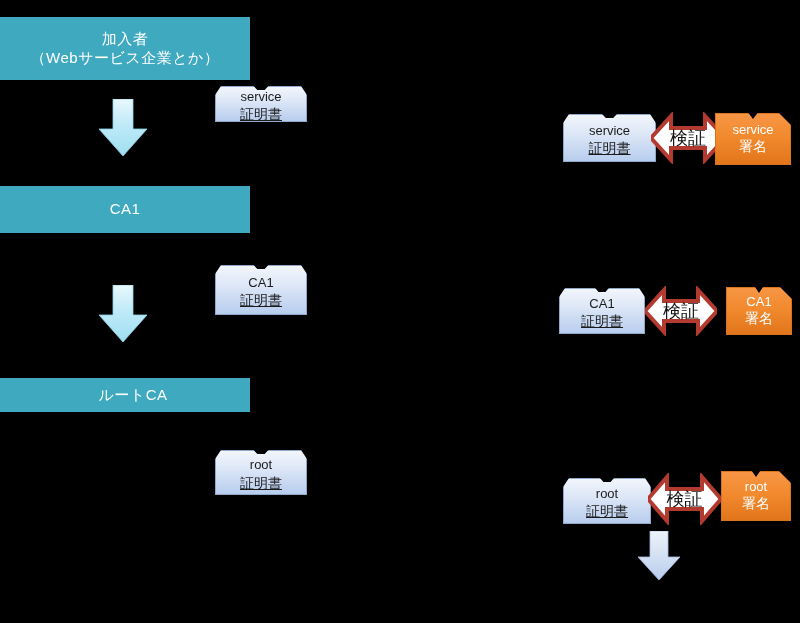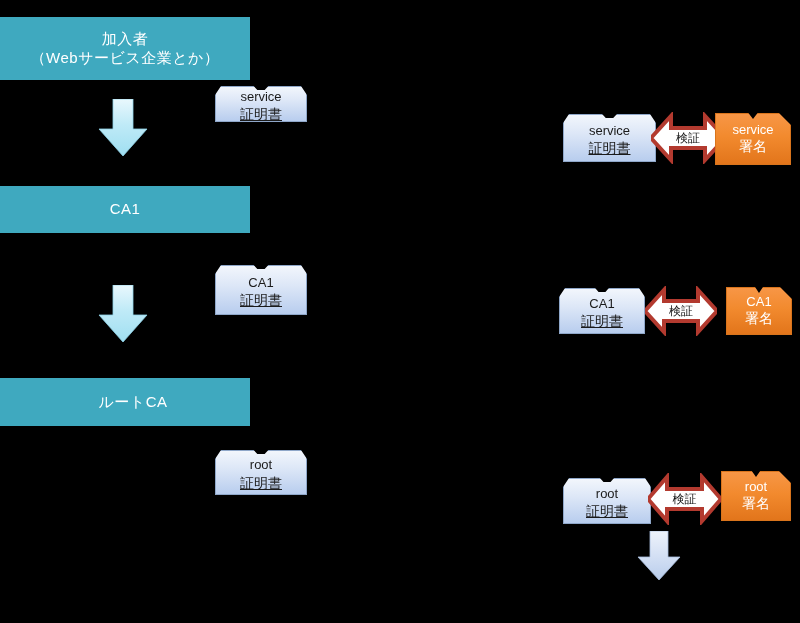--- a/index.html
+++ b/index.html
@@ -91,40 +91,40 @@
   .verify-arrow {
     position: absolute;
   }
   .verify-arrow svg { display: block; }
   .verify-label {
     position: absolute;
     left: 0; right: 0;
     top: 50%;
     transform: translateY(-50%);
     text-align: center;
-    font-size: 12px;
+    font-size: 18px;
     color: #111111;
     pointer-events: none;
   }
 </style>
 </head>
 <body>
 
 <div id="canvas">
 
   <div class="entity-box teal" style="left:0px; top:17px; width:250px; height:63px;">
     <span class="entity-label">加入者
 （Webサービス企業とか）</span>
   </div>
 
   <div class="entity-box teal" style="left:0px; top:186px; width:250px; height:47px;">
     <span class="entity-label">CA1</span>
   </div>
 
-  <div class="entity-box teal" style="left:0px; top:378px; width:250px; height:48px;padding-left:16px;">
+  <div class="entity-box teal" style="left:0px; top:378px; width:250px; height:34px;padding-left:16px;">
     <span class="entity-label">ルートCA</span>
   </div>
 
   <div class="down-arrow" style="left:98px; top:99px;">
     <svg width="50" height="58" viewBox="0 0 50 58">
       <defs>
         <linearGradient id="cyanGrad1" x1="0" y1="0" x2="0" y2="1">
           <stop offset="0%" stop-color="#e9f8fd"></stop>
           <stop offset="45%" stop-color="#bfeaf7"></stop>
           <stop offset="100%" stop-color="#9fdff1"></stop>

